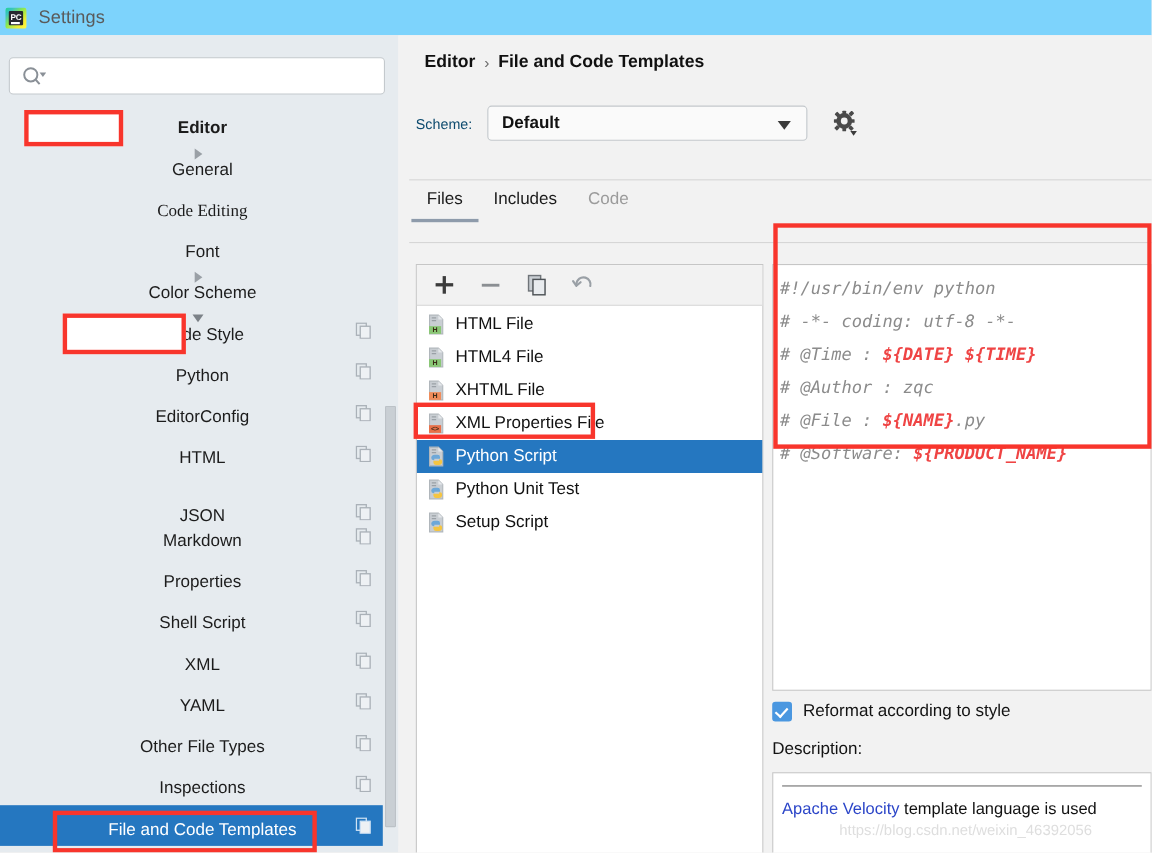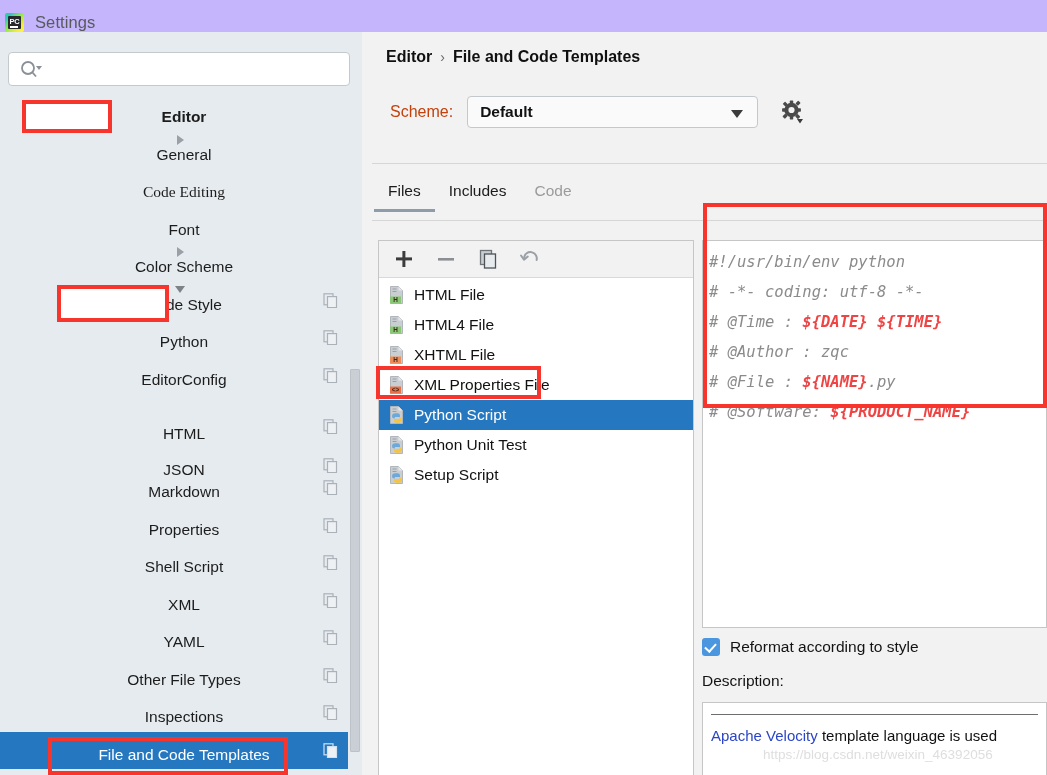--- a/index.html
+++ b/index.html
@@ -9,22 +9,22 @@
     font-family: "Liberation Sans", sans-serif;
     background: #f2f2f2;
     overflow: hidden;
     position: relative;
     color: #1d1d1d;
   }
 
   
   #titlebar {
     position: absolute; left: 0; top: 0; width: 1047px; height: 32px;
-    background: #c4b5fd;
-    display: flex; align-items: flex-end;
+    background: #7dd3fc;
+    display: flex; align-items: center;
   }
   #pc-logo {
     width: 19px; height: 19px; margin-left: 5px; margin-right: 11px;
     position: relative; border-radius: 2px;
     background: linear-gradient(135deg, #21d789 0%, #37c4c0 18%, #8be84f 45%, #f7ec32 78%, #fcf84a 100%);
   }
   #pc-logo .inner {
     position: absolute; left: 3px; top: 3px; right: 3px; bottom: 3px;
     background: #27282e; border-radius: 1px;
     color: #fff; font-size: 7.5px; font-weight: bold;
@@ -106,42 +106,42 @@
     position: absolute; left: 24px; top: 16px;
     font-size: 16px; font-weight: bold; color: #101010;
     display: flex; align-items: center; gap: 8px;
   }
   #breadcrumb .sep { color: #6b6b6b; font-weight: normal; font-size: 14px; }
 
   #scheme-row {
     position: absolute; left: 12px; top: 58px; width: 673px; height: 44px;
     display: flex; align-items: center;
   }
-  #scheme-label { font-size: 16px; margin-left: 16px; color: #c2410c; }
+  #scheme-label { font-size: 13px; margin-left: 4px; color: #0c4a6e; }
   #scheme-select {
     margin-left: 14px; width: 291px; height: 32px;
     background: #fafafa; border: 1px solid #c3c8cc; border-radius: 4px;
     display: flex; align-items: center; position: relative;
   }
   #scheme-select .val {
     font-size: 15.5px; font-weight: bold; color: #111; margin-left: 12px;
   }
   #scheme-select .chev {
     position: absolute; right: 14px; top: 13px;
     border-top: 8px solid #3b3b3b; border-left: 6px solid transparent; border-right: 6px solid transparent;
   }
   #gear-btn {
     margin-left: 22px; width: 26px; height: 26px; position: relative;
   }
 
   #tabs-divider {
     position: absolute; left: 10px; top: 131px; width: 675px; height: 1px; background: #d6d6d6;
   }
   #tabs {
-    position: absolute; left: 12px; top: 150px; width: 673px; height: 38px;
+    position: absolute; left: 12px; top: 140px; width: 673px; height: 38px;
     display: flex; align-items: flex-start;
   }
   .tab {
     font-size: 15.5px; color: #1b1b1b; padding: 0 14px 12px 14px; position: relative;
   }
   .tab.disabled { color: #9b9b9b; }
   .tab.active::after {
     content: ""; position: absolute; left: 0; right: 0; bottom: 0;
     height: 3px; background: #8e9bab;
   }
@@ -292,21 +292,21 @@
       </div>
       <div class="tree-row" style="top: 262.5px;">
         <div style="width: 66px; flex: 0 0 auto;"></div>
         <div class="arrow"></div>
         <span class="tree-label" style="margin-left: 6px;">EditorConfig</span>
         <span class="copy-icon"><svg viewBox="0 0 15 15" width="15" height="15">
             <rect x="1" y="0.8" width="9" height="11" fill="none" stroke="#aab1b8" stroke-width="1.2"></rect>
             <rect x="4.5" y="3.6" width="9" height="11" fill="#eef1f4" stroke="#aab1b8" stroke-width="1.2"></rect>
           </svg></span>
       </div>
-      <div class="tree-row" style="top: 314px; justify-content: center;">
+      <div class="tree-row" style="top: 300px;">
         <div style="width: 66px; flex: 0 0 auto;"></div>
         <div class="arrow"></div>
         <span class="tree-label" style="margin-left: 6px;">HTML</span>
         <span class="copy-icon"><svg viewBox="0 0 15 15" width="15" height="15">
             <rect x="1" y="0.8" width="9" height="11" fill="none" stroke="#aab1b8" stroke-width="1.2"></rect>
             <rect x="4.5" y="3.6" width="9" height="11" fill="#eef1f4" stroke="#aab1b8" stroke-width="1.2"></rect>
           </svg></span>
       </div>
       <div class="tree-row" style="top: 353px;">
         <div style="width: 66px; flex: 0 0 auto;"></div>

